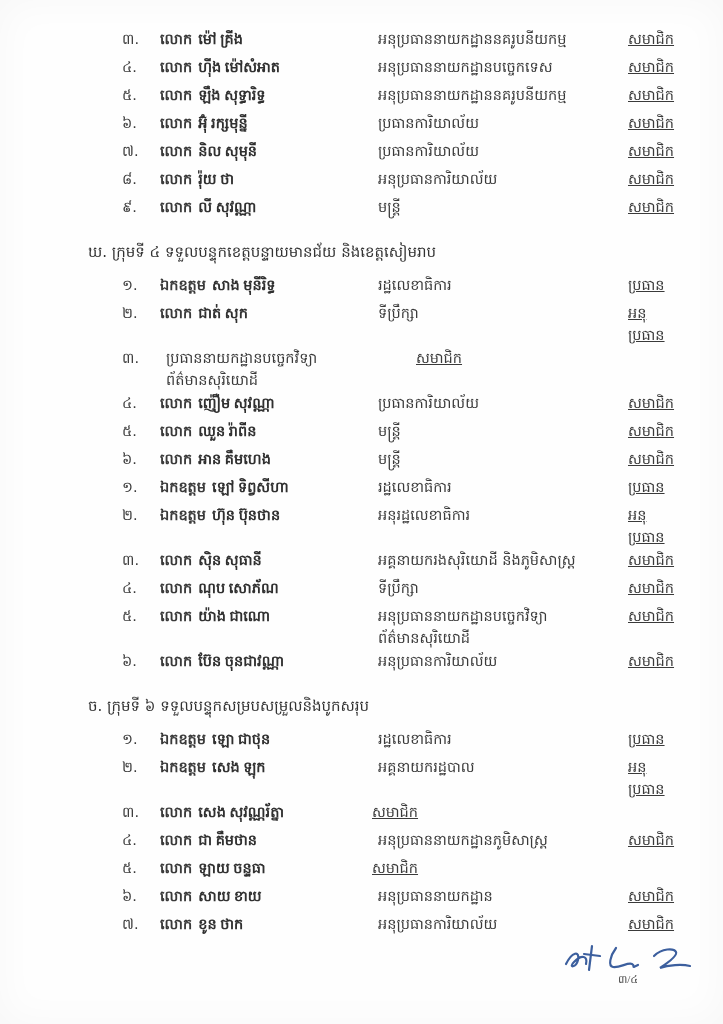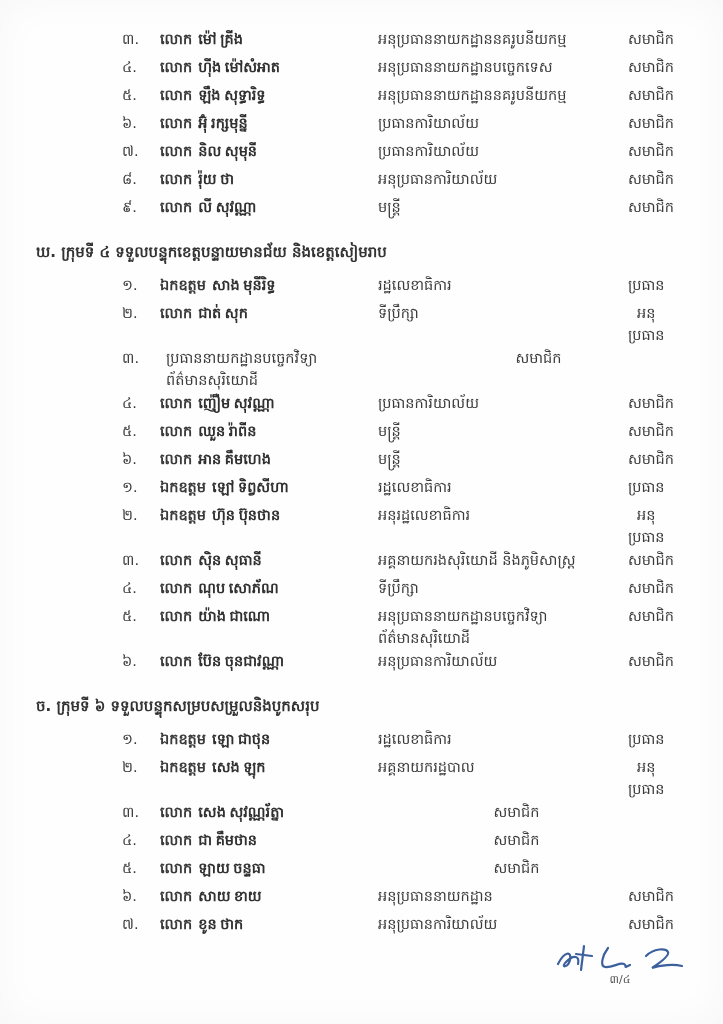--- a/index.html
+++ b/index.html
@@ -22,33 +22,34 @@
     min-height:28px;
     font-size:14.5px;
     line-height:1.55;
   }
   .cell-num{width:38px;flex:0 0 38px;}
   .cell-name{width:212px;flex:0 0 212px;}
   .cell-name .honorific{margin-right:6px;font-weight:bold;}
   .cell-name .pname{font-weight:700;color:#303030;font-family:Liberation Serif, serif;}
   .cell-pos{width:250px;flex:0 0 250px;margin-left:6px;}
   .pos-line2{display:block;}
-  .cell-role{flex:1 1 auto;text-align:center;}
+  .cell-role{flex:1 1 auto;text-align:left;text-decoration:underline;}
   .group-header{
-    margin:18px 0 10px 36px;
-    font-weight:700;
+    margin:18px 0 10px 88px;
+    font-weight:400;
     font-size:15px;
     color:#333;
   }
   .sig-block{
     position:absolute;
-    right:28px;
+    right:20px;
     top:938px;
     width:150px;
     text-align:center;
+    font-family:Liberation Serif, serif;
   }
   .sig-ink{display:block;margin:0 auto;}
   .page-number{
     font-size:11px;
     color:#4a4a4a;
     margin-top:-6px;
     text-align:center;
   }
 </style>
 </head>
@@ -301,20 +302,24 @@
     <span class="cell-num">៣.</span>
     <span class="cell-name">
       <span class="honorific">លោក</span><span class="pname">សេង សុវណ្ណរ័ត្នា</span>
     </span>
     <span class="cell-role">សមាជិក</span>
   </div>
         <div class="row">
     <span class="cell-num">៤.</span>
     <span class="cell-name">
       <span class="honorific">លោក</span><span class="pname">ជា គឹមថាន</span>
+    </span>
+    <span class="cell-pos">
+      <span>អនុប្រធាននាយកដ្ឋានភូមិសាស្ត្រ</span>
+      
     </span>
     <span class="cell-role">សមាជិក</span>
   </div>
         <div class="row">
     <span class="cell-num">៥.</span>
     <span class="cell-name">
       <span class="honorific">លោក</span><span class="pname">ឡាយ ចន្ទធា</span>
     </span>
     <span class="cell-role">សមាជិក</span>
   </div>

